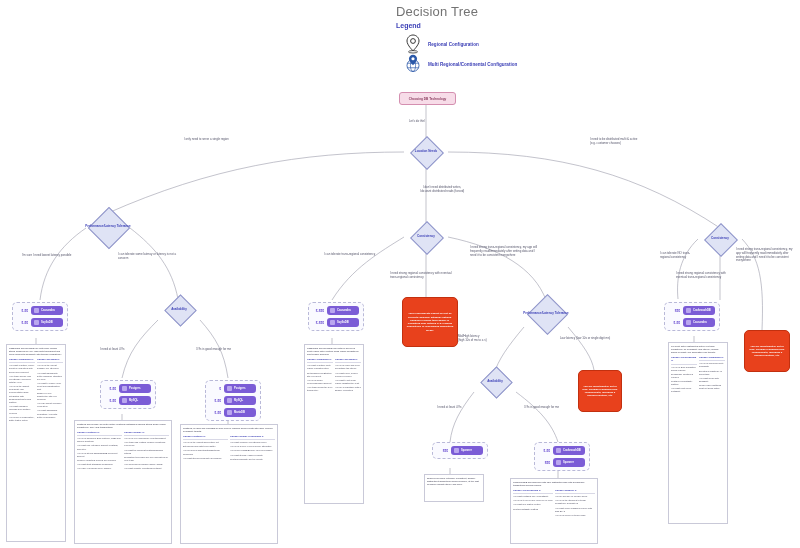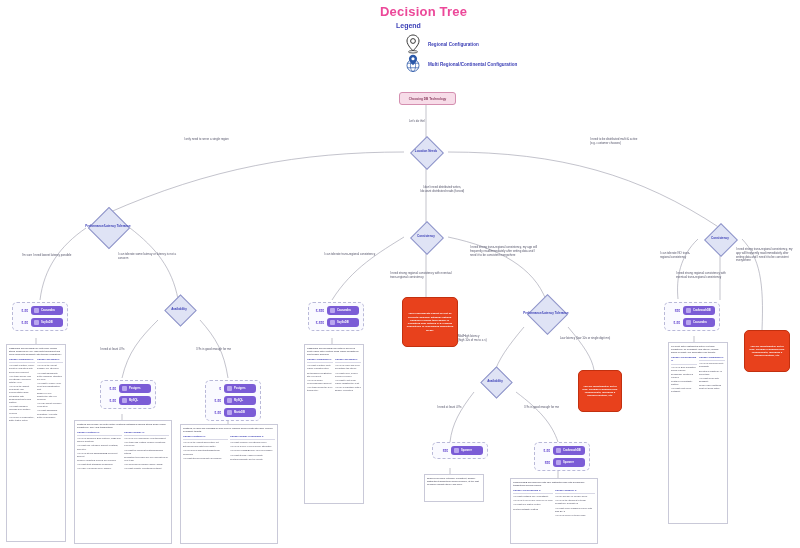--- a/index.html
+++ b/index.html
@@ -3,21 +3,21 @@
 <meta charset="utf-8">
 <style>
   html,body{margin:0;padding:0;background:#ffffff;}
   body{width:800px;height:548px;overflow:hidden;position:relative;
        font-family:"Liberation Sans",sans-serif;color:#3b3b50;}
   #canvas{position:absolute;left:0;top:0;width:800px;height:548px;}
   svg.wires{position:absolute;left:0;top:0;width:800px;height:548px;pointer-events:none;}
 
   .abs{position:absolute;}
 
-  .title{left:380px;top:4px;font-size:13px;font-weight:bold;color:#ec4899;letter-spacing:.2px;}
+  .title{left:396px;top:4px;font-size:13px;font-weight:normal;color:#737373;letter-spacing:.2px;}
   .legend-title{left:396px;top:22px;font-size:7px;font-weight:bold;color:#3b3fb6;}
   .legend-row{display:flex;align-items:center;gap:6px;}
   .legend-1{left:404px;top:34px;}
   .legend-2{left:404px;top:54px;}
   .legend-label{font-size:4.6px;font-weight:bold;color:#3b3fb6;white-space:nowrap;}
 
   .pin-icon{width:18px;height:20px;}
   .globe-icon{width:18px;height:20px;}
 
   

